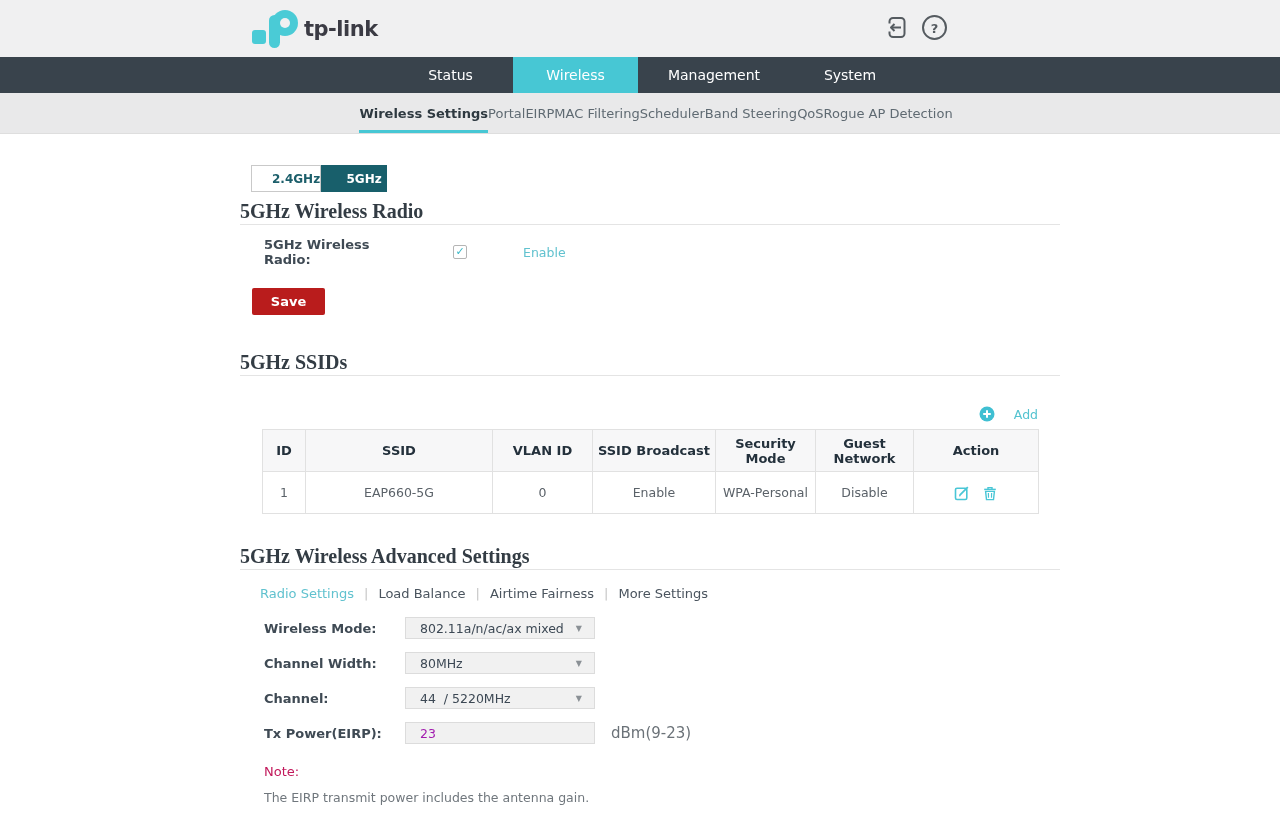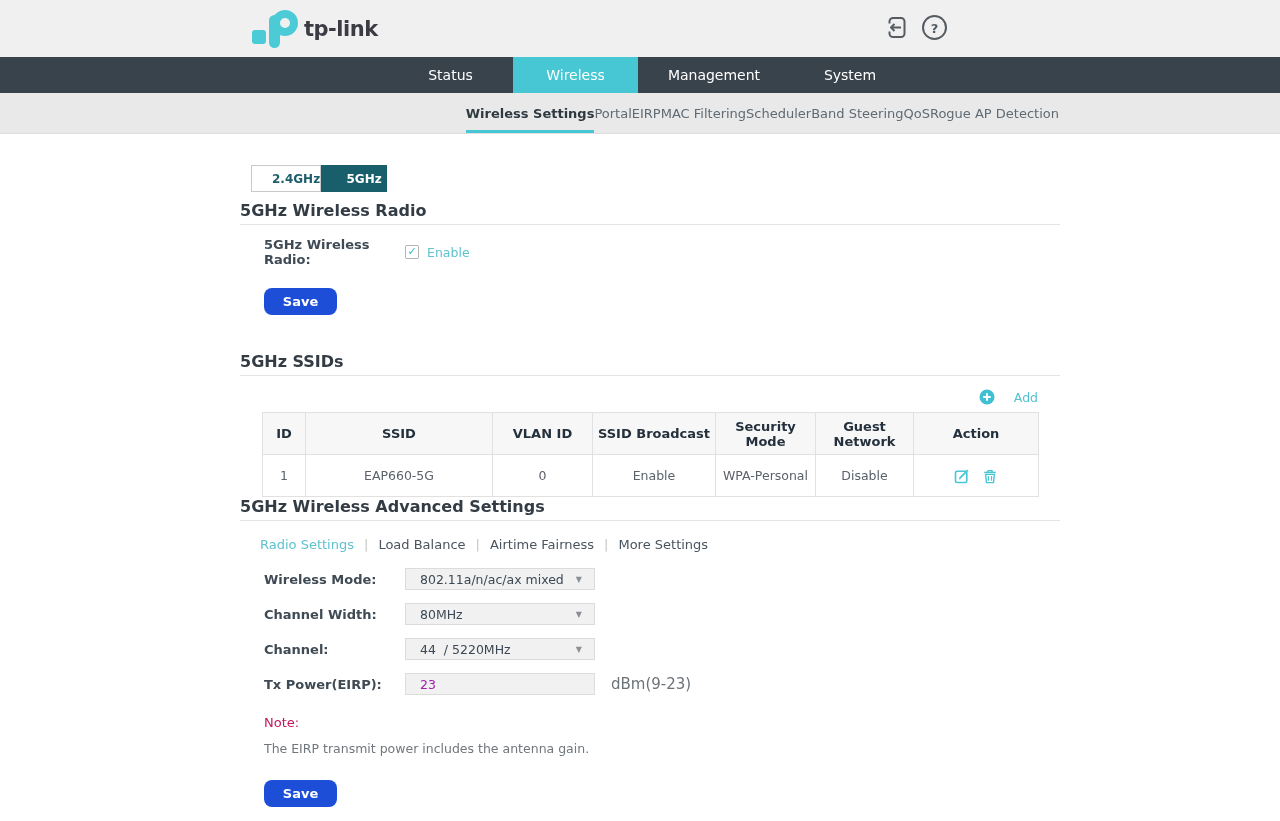--- a/index.html
+++ b/index.html
@@ -13,48 +13,48 @@
   .hdr-icon { width:27px; height:27px; cursor:pointer; }
 
   
   .mainnav { height:36px; background:#39434c; display:flex; padding-left:388px; }
   .mtab { color:#fff; font-size:14px; display:flex; align-items:center; justify-content:center; cursor:pointer; }
   .mtab.t0{ width:125px; } .mtab.t1{ width:125px; } .mtab.t2{ width:152px; } .mtab.t3{ width:120px; }
   .mtab.active { background:#47c7d4; }
 
   
   .subnav { height:41px; background:#e9e9ea; border-bottom:1px solid #dedede; }
-  .subnav-inner { margin-left:253px; width:806px; height:100%; display:flex; justify-content:flex-end; }
+  .subnav-inner { margin-left:253px; width:806px; height:100%; display:flex; justify-content:center; }
   .stab { display:flex; align-items:center; font-size:13px; color:#5f6a72; cursor:pointer; border-bottom:3px solid transparent; padding-top:3px; }
   .stab.active { color:#2e3940; font-weight:bold; border-bottom-color:#47c7d4; }
 
   
   .content { width:820px; margin-left:240px; padding-bottom:4px; }
   .rule { height:1px; background:#e4e4e4; margin-top:3px; }
-  h2.sec { font-size:16px; line-height:20px; color:#333c44; font-weight:bold; }
-  .sec-radio { margin-top:9px; } .sec-ssids { margin-top:37px; } .sec-adv { }
+  h2.sec { font-size:20px; line-height:20px; color:#333c44; font-weight:bold;font-family:Liberation Serif, serif; }
+  .sec-radio { margin-top:9px; } .sec-ssids { margin-top:37px; } .sec-adv { margin-top:32px; }
 
   
   .band-toggle { margin:31px 0 0 11px; display:flex; height:27px; width:136px; }
   .band-btn { flex:1; font-size:12px; font-weight:bold; display:flex; align-items:center; justify-content:center; cursor:pointer;padding-left:20px; }
   .band-btn.inactive { background:#fff; border:1px solid #c9c9c9; color:#1c5f6b; }
   .band-btn.active { background:#185f6b; color:#fff; border:1px solid #185f6b; }
 
   
   .field-row { display:flex; align-items:center; margin-left:24px; }
-  .radio-row { margin-top:19px; height:16px; }
+  .radio-row { margin-top:19px; height:16px;gap:48px; }
   .f-label { width:141px; font-size:13px; font-weight:bold; color:#3f4a54; }
   .checkbox { width:14px; height:14px; border:1px solid #b5b5b5; border-radius:2px; background:#fff; color:#35b7c6; font-size:11px; line-height:12px; text-align:center; cursor:pointer; }
   .cb-label { margin-left:8px; font-size:12.5px; color:#61c2cf; }
 
-  .save-btn { display:block; margin-left:24px; width:73px; height:27px; background:#1d4ed8; color:#fff; font-size:13px; font-weight:bold; border:none; border-radius:8px; cursor:pointer; font-family:inherit; }
+  .save-btn { display:block; margin-left:12px; width:73px; height:27px; background:#b91c1c; color:#fff; font-size:13px; font-weight:bold; border:none; border-radius:2px; cursor:pointer; font-family:inherit; }
   .save-1 { margin-top:28px; } .save-2 { margin-top:25px; }
 
   
-  .add-row { margin-top:12px; height:18px; display:flex; justify-content:flex-end; align-items:center; padding-right:22px; gap:19px; cursor:pointer; }
+  .add-row { margin-top:29px; height:18px; display:flex; justify-content:flex-end; align-items:center; padding-right:22px; gap:19px; cursor:pointer; }
   .add-label { font-size:12.5px; color:#54c3d0; }
   table.ssid { margin:6px 22px 0; border-collapse:collapse; table-layout:fixed; width:776px; }
   table.ssid th, table.ssid td { border:1px solid #e1e1e1; height:42px; text-align:center; vertical-align:middle; }
   table.ssid th { background:#f7f7f8; font-size:13px; color:#24313c; font-weight:bold; }
   table.ssid td { background:#fff; font-size:12.5px; color:#5b6269; }
   .action-icons { display:flex; justify-content:center; gap:12px; }
   .action-icons svg { cursor:pointer; }
 
   
   .adv-tabs { margin:16px 0 0 20px; height:15px; display:flex; align-items:center; gap:10px; font-size:13px; }

